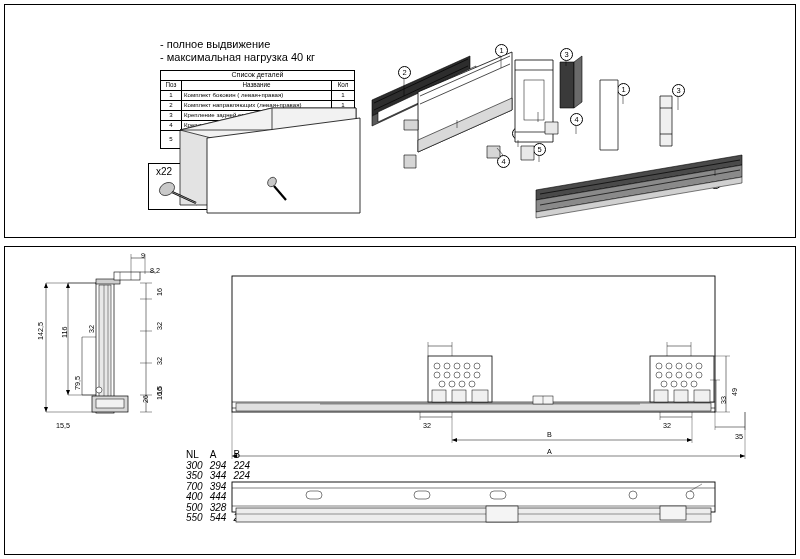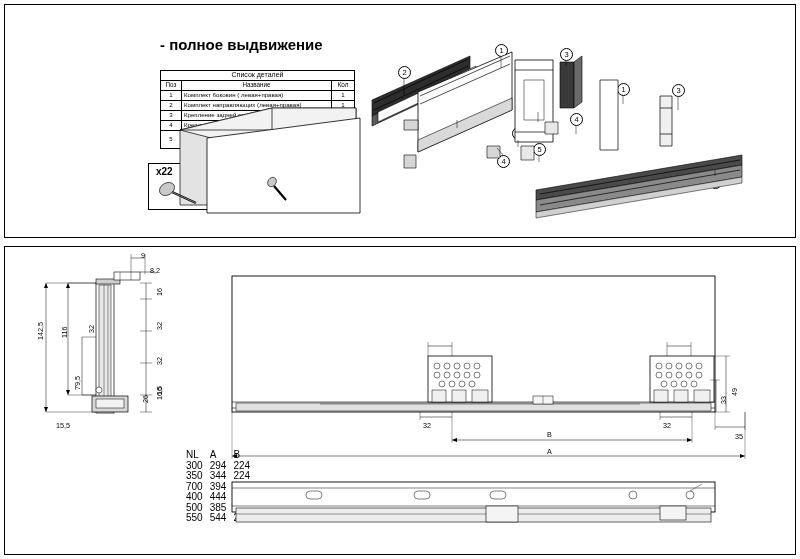--- a/index.html
+++ b/index.html
@@ -27,23 +27,23 @@
     box-sizing: border-box;
   }
   .top-frame { left: 4px; top: 4px; width: 792px; height: 234px; }
   .bottom-frame { left: 4px; top: 246px; width: 792px; height: 309px; }
 
   
   .notes {
     position: absolute;
     left: 160px;
     top: 38px;
-    font-size: 15px;
+    font-size: 11px;
     line-height: 13px;
-    font-weight: bold;
+    font-weight: normal;
   }
 
   
   .parts-table {
     position: absolute;
     left: 160px;
     top: 70px;
     width: 195px;
     border: 1px solid #000;
     border-collapse: collapse;
@@ -80,21 +80,21 @@
     position: absolute;
     left: 112px;
     top: 0;
     width: 1px;
     height: 47px;
     background: #000;
   }
   .screw-count {
     position: absolute;
     font-size: 10px;
-    font-weight: bold;
+    font-weight: normal;
   }
   .screw-label {
     position: absolute;
     font-size: 8.5px;
   }
 
   
   svg.overlay {
     position: absolute;
     left: 0; top: 0;
@@ -136,32 +136,33 @@
     top: 450px;
     font-size: 10px;
     border-collapse: collapse;
   }
   .nl-table td {
     padding: 0 7px 0 0;
     line-height: 10.5px;
     text-align: left;
     white-space: nowrap;
   }
-  .nl-table td.num { text-align: center; }
+  .nl-table td.num { text-align: center; font-style: italic; }
 </style>
 </head>
 <body>
 
 <div class="page">
 
   <div class="frame top-frame"></div>
   <div class="frame bottom-frame"></div>
 
   <div class="notes">
     <div>- полное выдвижение</div>
+    <div>- максимальная нагрузка 40 кг</div>
   </div>
 
   <table class="parts-table">
     <tbody>
         <tr class="title-row">
       <td colspan="3">Список деталей</td>
     </tr>
     <tr class="hdr">
       <td class="col-pos">Поз</td>
       <td>Название</td>
@@ -225,21 +226,21 @@
       <td class="num">394</td>
       <td class="num">224</td>
     </tr>
     <tr>
       <td class="num">400</td>
       <td class="num">444</td>
       <td class="num">224</td>
     </tr>
     <tr>
       <td class="num">500</td>
-      <td class="num">385</td>
+      <td class="num">328</td>
       <td class="num">256</td>
     </tr>
     <tr>
       <td class="num">550</td>
       <td class="num">544</td>
       <td class="num">256</td>
     </tr>
   </tbody>
     </table>
 

